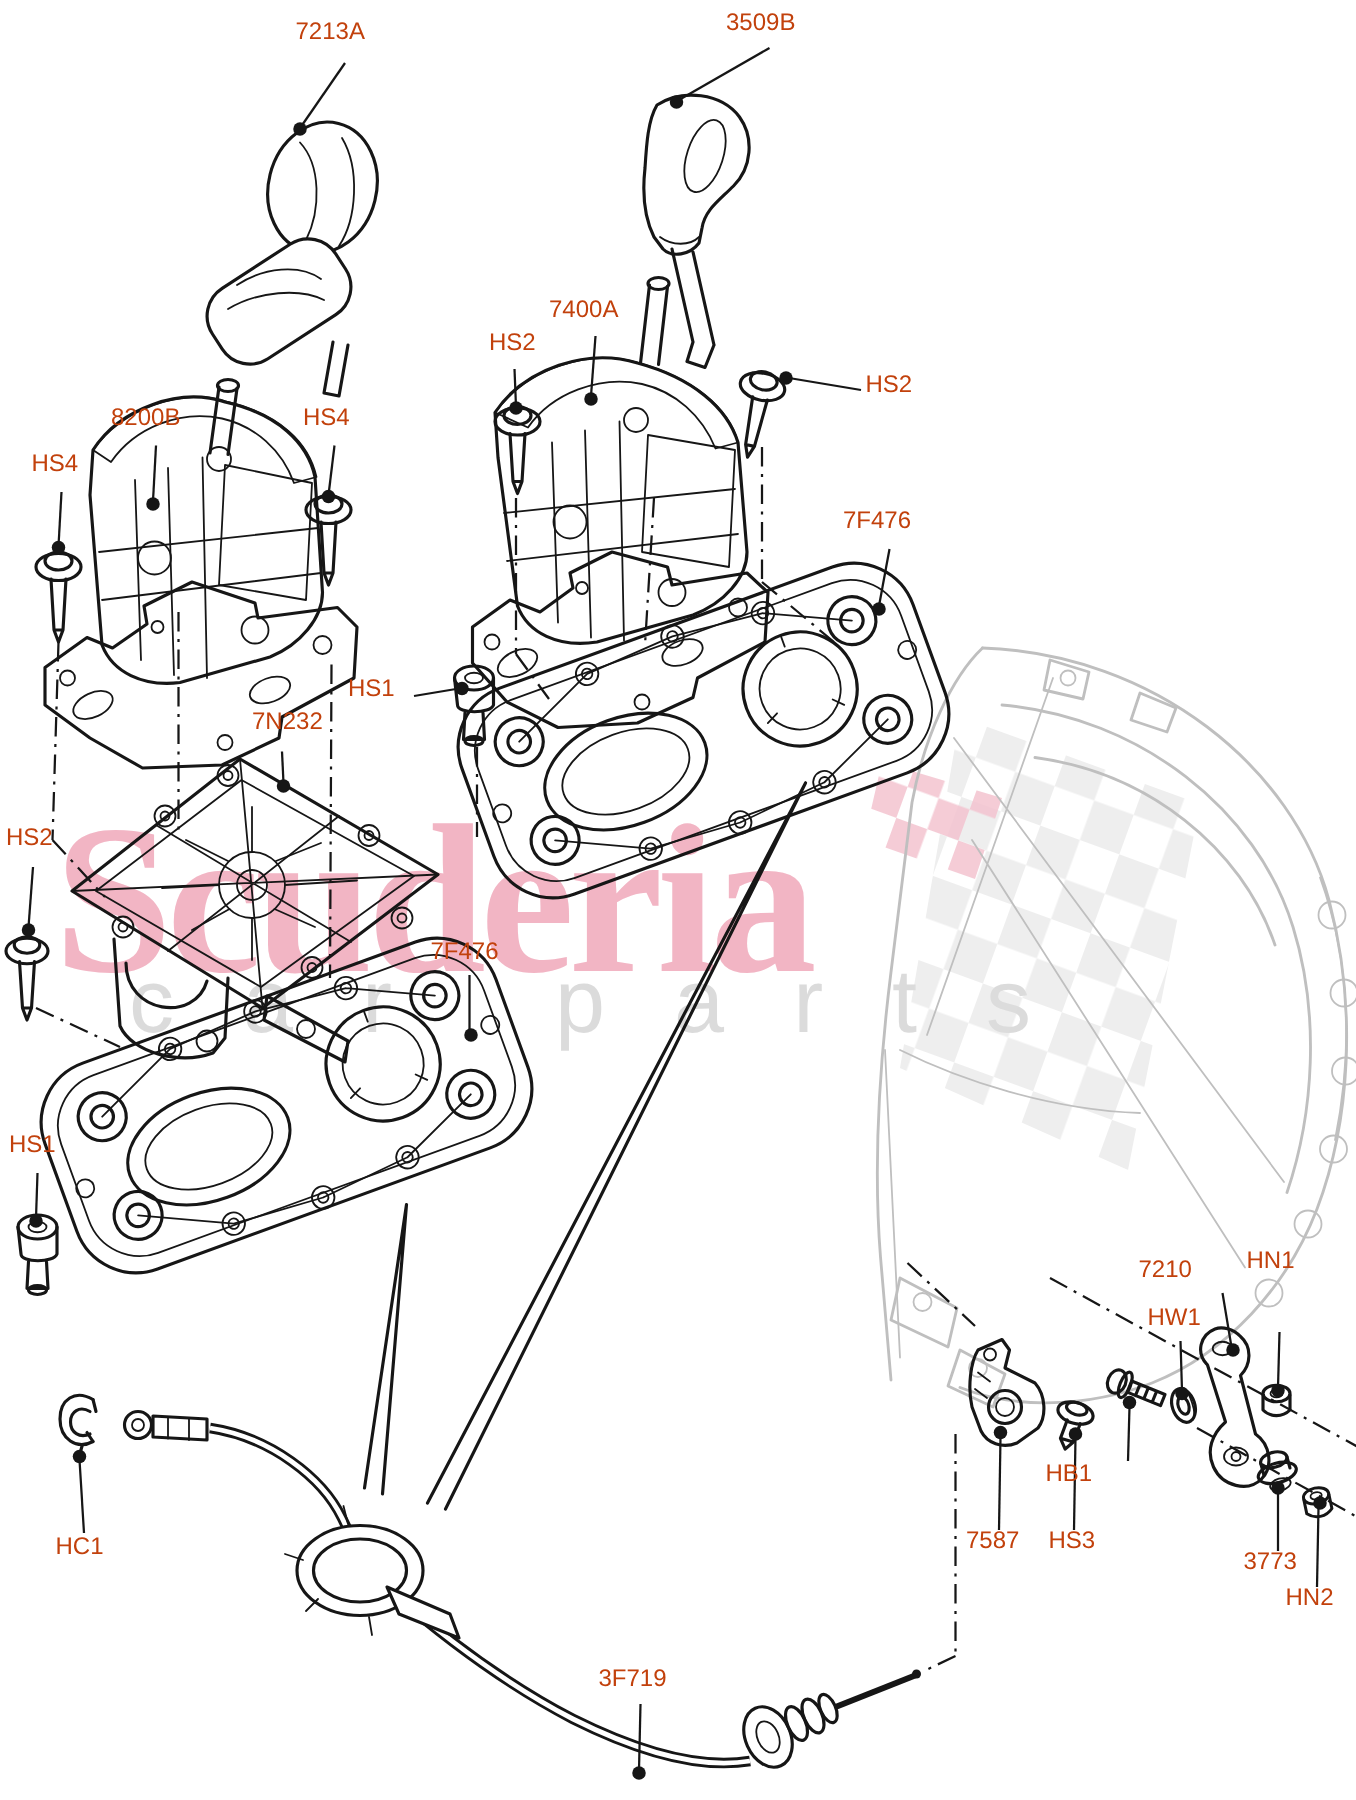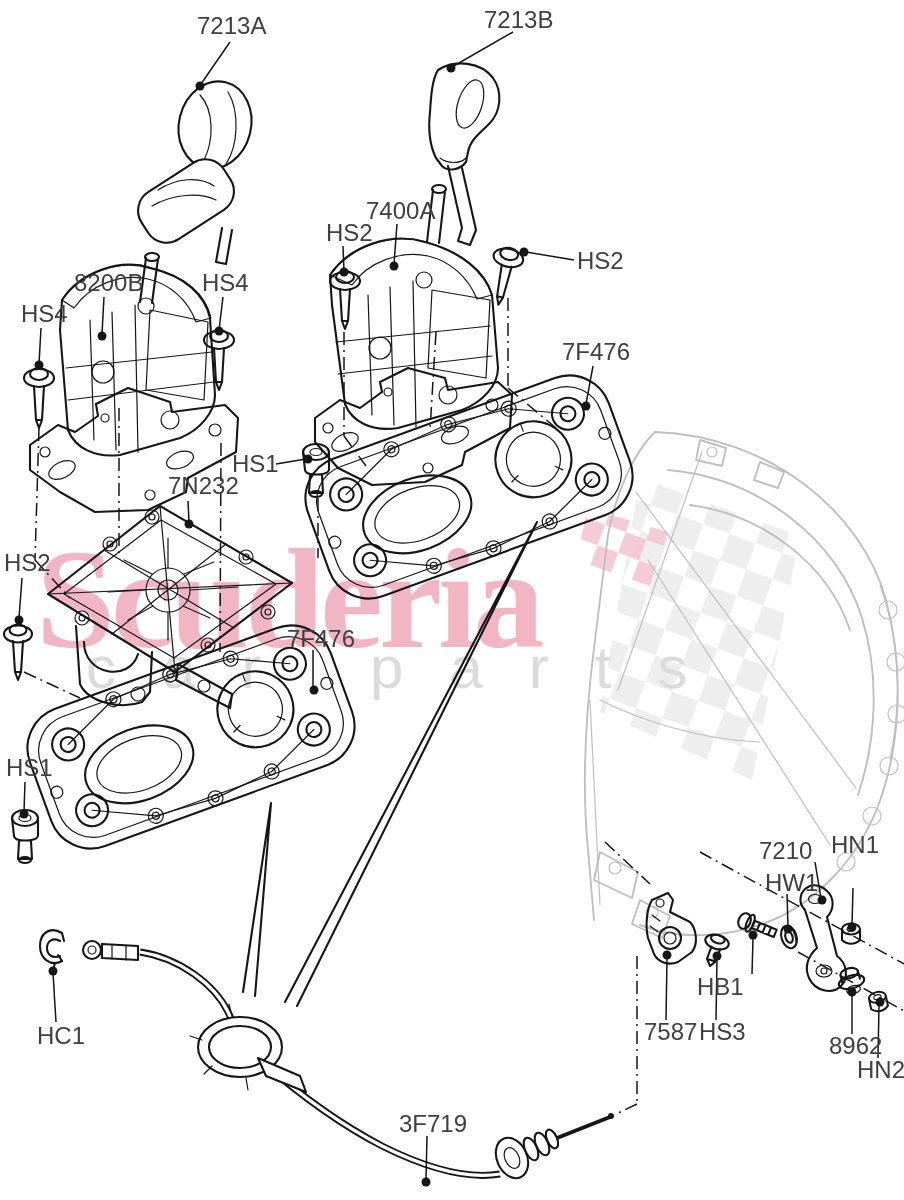--- a/index.html
+++ b/index.html
@@ -7,21 +7,21 @@
           font-family:"Liberation Sans",sans-serif;}
   
   #wm-main{position:absolute;left:36px;top:528px;font-family:"Liberation Serif",serif;
            font-weight:700;font-size:142px;line-height:1;color:#efa3b6;opacity:.8;
            letter-spacing:-4px;white-space:nowrap;z-index:1;}
   #wm-sub{position:absolute;left:86px;top:638px;font-family:"Liberation Sans",sans-serif;
           font-size:60px;line-height:1;color:#dadada;opacity:.95;letter-spacing:46px;
           white-space:nowrap;z-index:1;}
   svg#art{position:absolute;left:0;top:0;z-index:2;}
   
-  .plabel{position:absolute;z-index:3;color:#404040;font-size:24px;line-height:1;
+  .plabel{position:absolute;z-index:3;color:#c2410c;font-size:16px;line-height:1;
           white-space:nowrap;text-align:center;}
   
   .k{stroke:#161616;stroke-width:2.1;fill:none;stroke-linecap:round;stroke-linejoin:round}
   .k1{stroke:#161616;stroke-width:1.2;fill:none;stroke-linecap:round;stroke-linejoin:round}
   .kw{stroke:#161616;stroke-width:2.1;fill:#ffffff;stroke-linejoin:round}
   .dd{stroke:#161616;stroke-width:1.5;fill:none;stroke-dasharray:13 5 2 5}
   .ld{stroke:#161616;stroke-width:1.5;fill:none}
   .dot{fill:#161616;stroke:none}
   .gh{stroke:#bfbfbf;stroke-width:1.9;fill:none;stroke-linecap:round;stroke-linejoin:round}
   .gh1{stroke:#bfbfbf;stroke-width:1.2;fill:none;stroke-linecap:round}
@@ -400,36 +400,36 @@
           <circle cx="753" cy="935" r="4.5"></circle>
           <circle cx="667" cy="955" r="4.5"></circle>
         <circle cx="717" cy="956" r="4.5"></circle>
           <circle cx="852" cy="992" r="4.5"></circle>
           <circle cx="880" cy="1002" r="4.5"></circle>
       </g>
     </g>
   </svg>
 
   <div class="plabel" style="left:197px;top:14px">7213A</div>
-  <div class="plabel" style="left:484px;top:8px">7213B</div>
+  <div class="plabel" style="left:484px;top:8px">3509B</div>
   <div class="plabel" style="left:366px;top:199px">7400A</div>
   <div class="plabel" style="left:326px;top:221px">HS2</div>
   <div class="plabel" style="left:577px;top:249px">HS2</div>
   <div class="plabel" style="left:74px;top:271px">8200B</div>
   <div class="plabel" style="left:202px;top:271px">HS4</div>
   <div class="plabel" style="left:21px;top:302px">HS4</div>
   <div class="plabel" style="left:562px;top:340px">7F476</div>
   <div class="plabel" style="left:232px;top:452px">HS1</div>
   <div class="plabel" style="left:168px;top:474px">7N232</div>
   <div class="plabel" style="left:4px;top:551px">HS2</div>
   <div class="plabel" style="left:287px;top:627px">7F476</div>
   <div class="plabel" style="left:6px;top:756px">HS1</div>
   <div class="plabel" style="left:37px;top:1024px">HC1</div>
   <div class="plabel" style="left:399px;top:1112px">3F719</div>
   <div class="plabel" style="left:759px;top:839px">7210</div>
   <div class="plabel" style="left:765px;top:871px">HW1</div>
   <div class="plabel" style="left:831px;top:833px">HN1</div>
   <div class="plabel" style="left:697px;top:975px">HB1</div>
   <div class="plabel" style="left:644px;top:1020px">7587</div>
   <div class="plabel" style="left:699px;top:1020px">HS3</div>
-  <div class="plabel" style="left:829px;top:1034px">8962</div>
+  <div class="plabel" style="left:829px;top:1034px">3773</div>
   <div class="plabel" style="left:857px;top:1058px">HN2</div>
 </div>
 
 </body></html>

